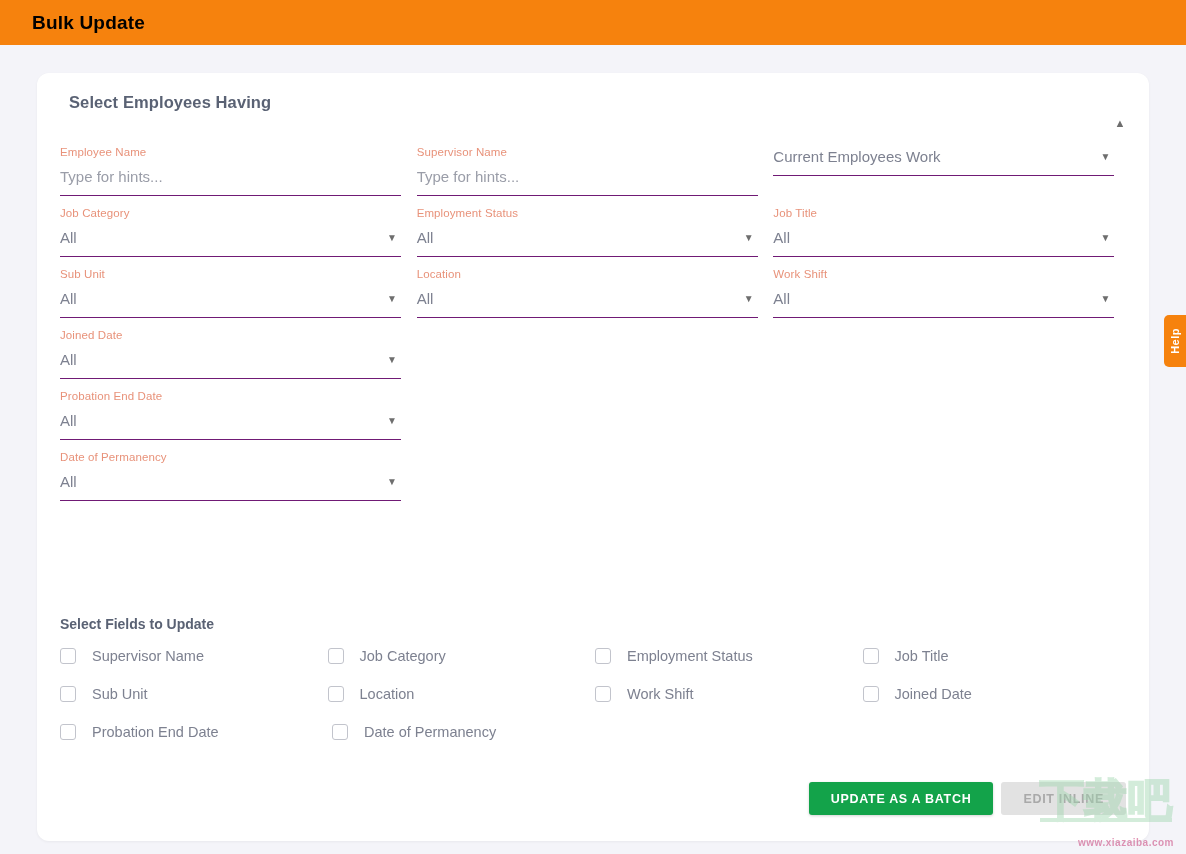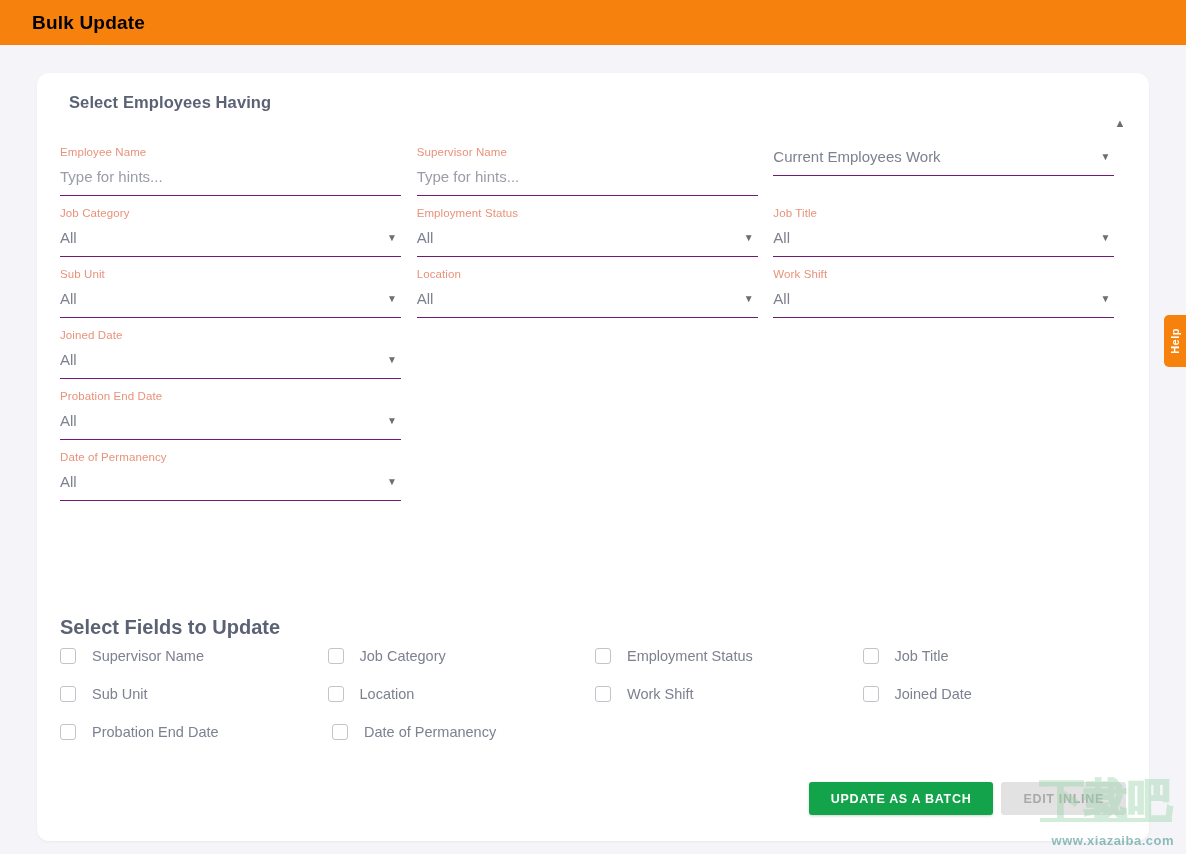--- a/index.html
+++ b/index.html
@@ -79,21 +79,21 @@
   }
   .field-value.placeholder { color: #9a9da8; }
   .caret {
     position: absolute; right: 4px; top: 4px;
     color: #6e6e6e; font-size: 10px; line-height: 14px;
   }
 
   
   .update-title {
     position: absolute; left: 23px; top: 543px;
-    font-size: 20px; font-weight: bold; color: #5a6274;
+    font-size: 14px; font-weight: bold; color: #5a6274;
   }
   .checks {
     position: absolute; left: 23px; top: 575px;
     width: 1070px;
   }
   .crow { display: flex; margin-bottom: 22px; }
   .citem {
     width: 272px;
     display: flex; align-items: center;
     cursor: pointer;
@@ -161,21 +161,21 @@
     font-size: 44px; font-weight: bold;
     color: transparent;
     -webkit-text-stroke: 2px #9fd6ae;
     font-family: "DejaVu Sans", sans-serif;
     line-height: 52px;
     white-space: nowrap;
     text-decoration: underline;
   }
   .wm-url {
     position: absolute; right: 6px; bottom: 4px;
-    font-size: 13px; color: #0f766e; font-weight: bold;
+    font-size: 10px; color: #be185d; font-weight: bold;
     letter-spacing: .5px;
     text-align: right;
   }
 </style>
 </head>
 <body>
 
 <div class="topbar">
   <div class="topbar-title">Bulk Update</div>
 </div>

